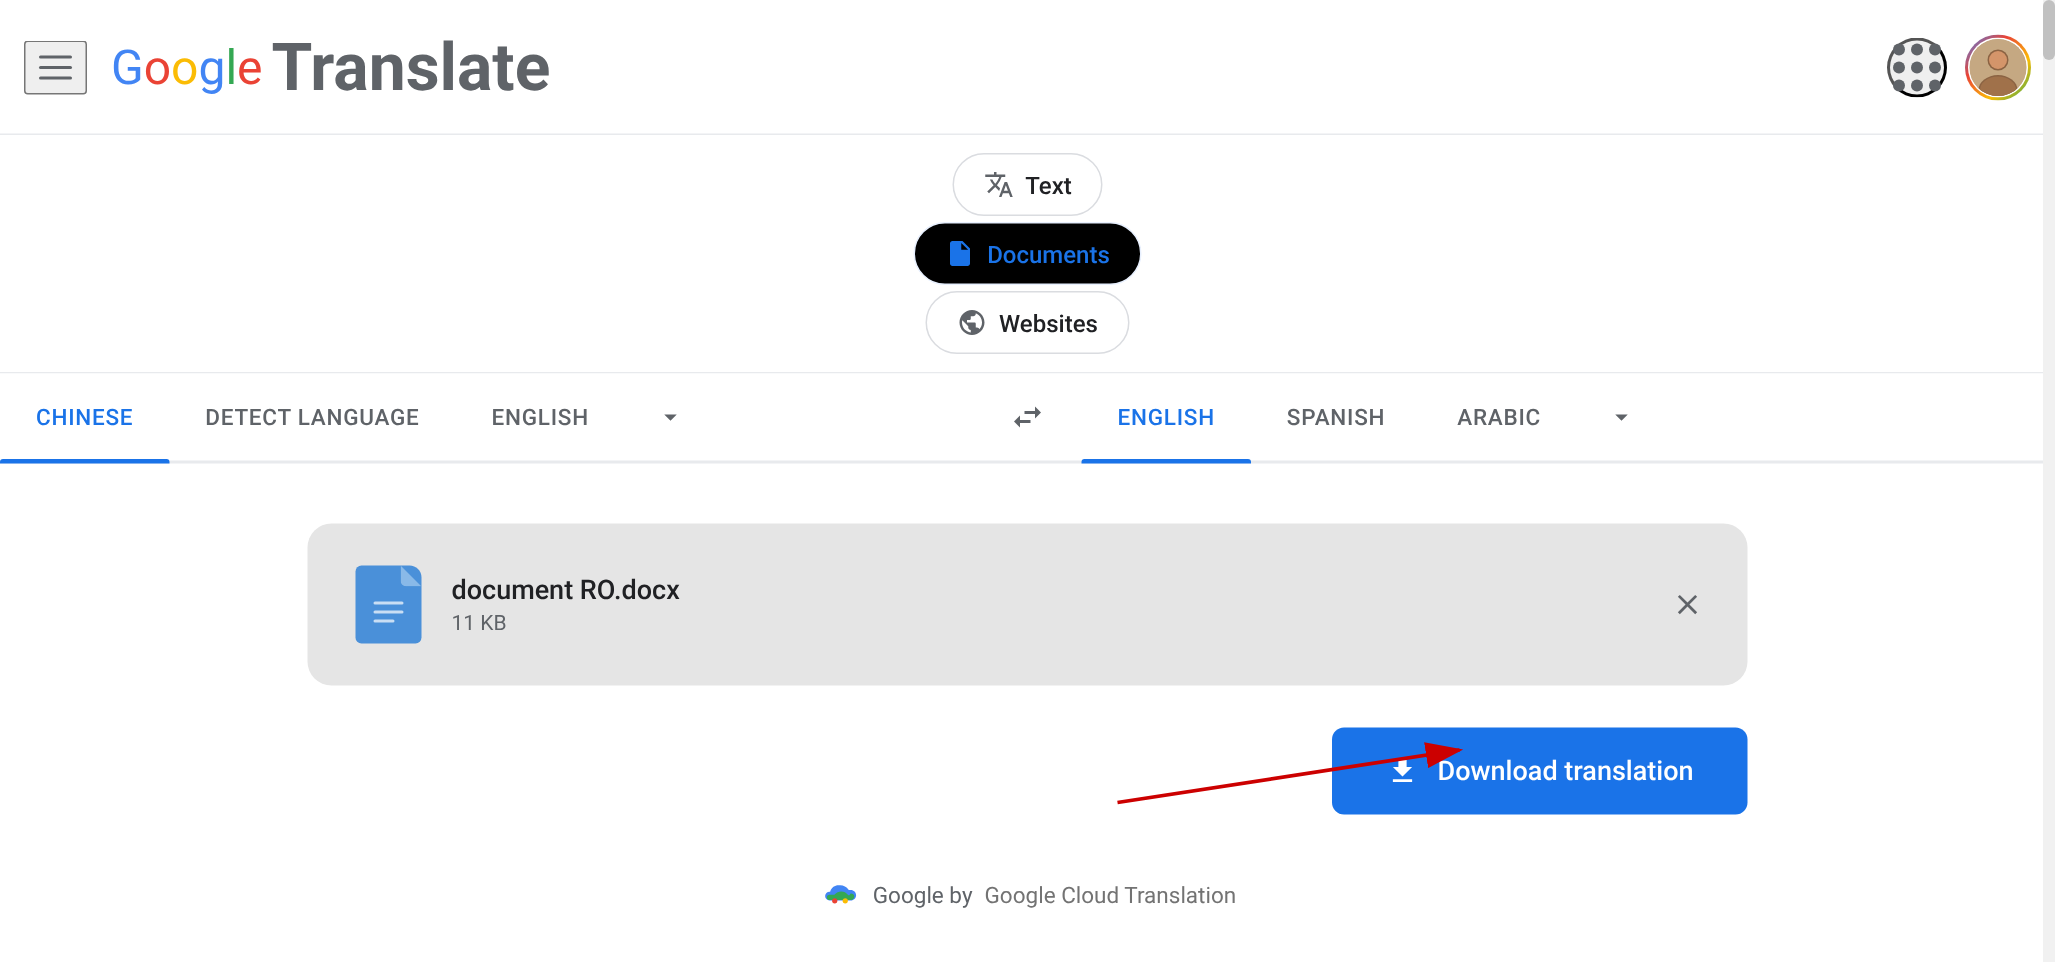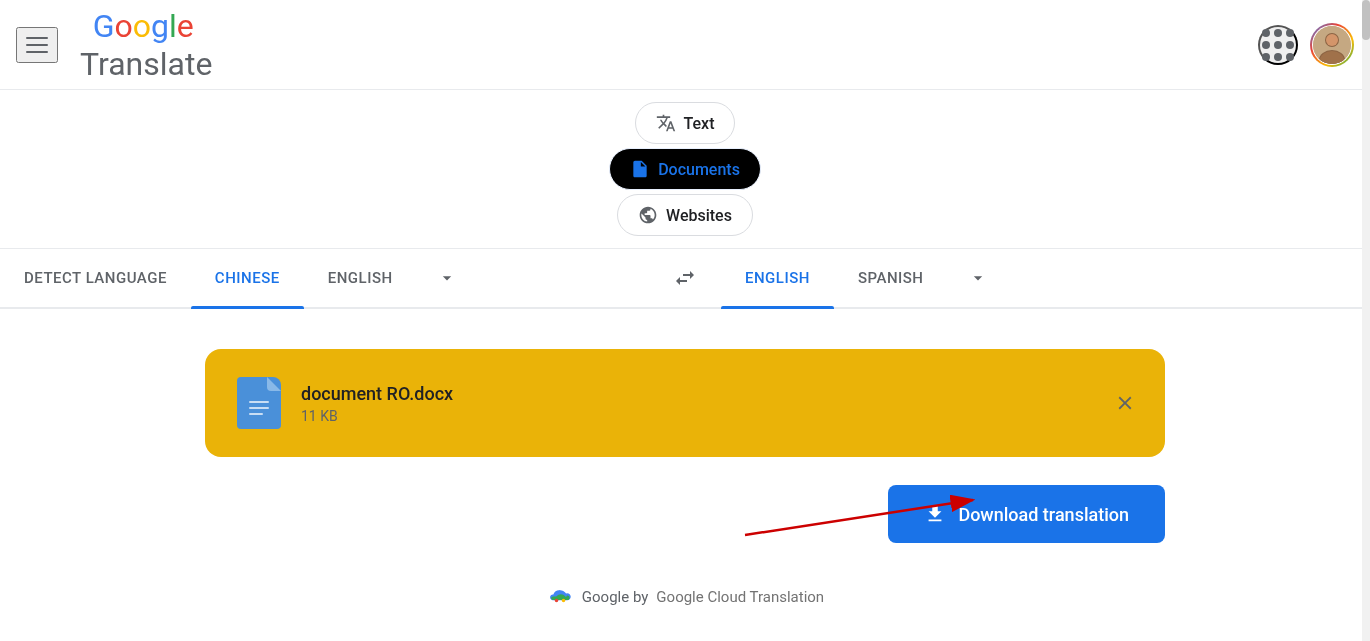--- a/index.html
+++ b/index.html
@@ -7,21 +7,21 @@
 
     
     .header {
       display: flex; align-items: center; justify-content: space-between;
       padding: 0 16px; height: 90px; border-bottom: 1px solid #e8eaed;
       background: #fff;
     }
     .header-left { display: flex; align-items: center; gap: 16px; }
     .hamburger-icon { cursor: pointer; display: flex; flex-direction: column; gap: 5px; padding: 8px; }
     .hamburger-icon span { display: block; width: 22px; height: 2px; background: #5f6368; border-radius: 1px; }
-    .logo { display: flex; align-items: center; gap: 0; font-size: 26px; font-weight: 400; text-decoration: none; flex-direction: column; }
+    .logo { display: flex; align-items: center; gap: 0; font-size: 26px; font-weight: 400; text-decoration: none; }
     .logo-google { font-size: 32px; font-weight: 400; }
     .g-blue { color: #4285f4; }
     .g-red { color: #ea4335; }
     .g-yellow { color: #fbbc05; }
     .g-green { color: #34a853; }
     .header-right { display: flex; align-items: center; gap: 12px; }
     .apps-icon { width: 40px; height: 40px; display: flex; align-items: center; justify-content: center; border-radius: 50%; cursor: pointer; }
     .apps-grid { display: grid; grid-template-columns: repeat(3,8px); gap: 4px; }
     .apps-grid-dot { width: 8px; height: 8px; border-radius: 50%; background: #5f6368; }
     .avatar { width: 44px; height: 44px; border-radius: 50%; overflow: hidden; cursor: pointer; border: 2px solid transparent; background: linear-gradient(white, white) padding-box, linear-gradient(to bottom right, #4285f4, #ea4335, #fbbc05, #34a853) border-box; display: flex; align-items: center; justify-content: center; }
@@ -68,21 +68,21 @@
     .swap-btn {
       padding: 12px 24px; cursor: pointer; color: #5f6368; font-size: 22px;
       border: none; background: none; display: flex; align-items: center; flex-shrink: 0;
     }
 
     
     .main { padding: 40px 0; display: flex; flex-direction: column; align-items: center; min-height: 400px; }
 
     
     .doc-card {
-      width: 960px; background: #eab308; border-radius: 16px;
+      width: 960px; background: #e5e5e5; border-radius: 16px;
       display: flex; align-items: center; padding: 28px 32px;
       gap: 20px; position: relative; margin-bottom: 28px;
     }
     .doc-icon-wrap { flex-shrink: 0; }
     .doc-icon {
       width: 44px; height: 52px;
       background: #4a90d9;
       border-radius: 4px 8px 4px 4px;
       position: relative;
       display: flex; align-items: center; justify-content: center;
@@ -139,21 +139,21 @@
   <div class="header-left">
     <button class="hamburger-icon" aria-label="Main menu">
       <span></span>
         <span></span>
         <span></span>
     </button>
     <a class="logo" href="#">
       <span class="logo-google">
         <span class="g-blue">G</span><span class="g-red">o</span><span class="g-yellow">o</span><span class="g-blue">g</span><span class="g-green">l</span><span class="g-red">e</span>
       </span>
-      <span style="color:#5f6368; font-size:32px; font-weight:400; margin-left:6px;">Translate</span>
+      <span style="color:#5f6368; font-size:44px; font-weight:700; margin-left:6px;">Translate</span>
     </a>
   </div>
   <div class="header-right">
     <button class="apps-icon" aria-label="Google apps">
       <div class="apps-grid">
         <div class="apps-grid-dot"></div>
           <div class="apps-grid-dot"></div>
           <div class="apps-grid-dot"></div>
         <div class="apps-grid-dot"></div>
           <div class="apps-grid-dot"></div>
@@ -196,25 +196,25 @@
     <svg width="20" height="20" viewBox="0 0 24 24" fill="none" xmlns="http://www.w3.org/2000/svg">
       <path d="M12 2C6.48 2 2 6.48 2 12s4.48 10 10 10 10-4.48 10-10S17.52 2 12 2zm-1 17.93c-3.95-.49-7-3.85-7-7.93 0-.62.08-1.21.21-1.79L9 15v1c0 1.1.9 2 2 2v1.93zm6.9-2.54c-.26-.81-1-1.39-1.9-1.39h-1v-3c0-.55-.45-1-1-1H8v-2h2c.55 0 1-.45 1-1V7h2c1.1 0 2-.9 2-2v-.41c2.93 1.19 5 4.06 5 7.41 0 2.08-.8 3.97-2.1 5.39z" fill="#5f6368"></path>
     </svg>
     <span>Websites</span>
   </button>
 </div>
 
 <div class="lang-bar">
 
   <div class="lang-section">
+    <div class="lang-item active">
+      <span>CHINESE</span>
+    </div>
     <div class="lang-item">
       <span>DETECT LANGUAGE</span>
-    </div>
-    <div class="lang-item active">
-      <span>CHINESE</span>
     </div>
     <div class="lang-item">
       <span>ENGLISH</span>
     </div>
     <button class="lang-dropdown-btn">
       <svg width="20" height="20" viewBox="0 0 24 24">
           <path d="M7 10l5 5 5-5z" fill="#5f6368"></path>
         </svg>
     </button>
   </div>
@@ -224,20 +224,23 @@
       <path d="M6.99 11L3 15l3.99 4v-3H14v-2H6.99v-3zM21 9l-3.99-4v3H10v2h7.01v3L21 9z" fill="#5f6368"></path>
     </svg>
   </button>
 
   <div class="lang-section">
     <div class="lang-item active">
       <span>ENGLISH</span>
     </div>
     <div class="lang-item">
       <span>SPANISH</span>
+    </div>
+    <div class="lang-item">
+      <span>ARABIC</span>
     </div>
     <button class="lang-dropdown-btn">
       <svg width="20" height="20" viewBox="0 0 24 24">
           <path d="M7 10l5 5 5-5z" fill="#5f6368"></path>
         </svg>
     </button>
   </div>
 </div>
 
 <main class="main">

